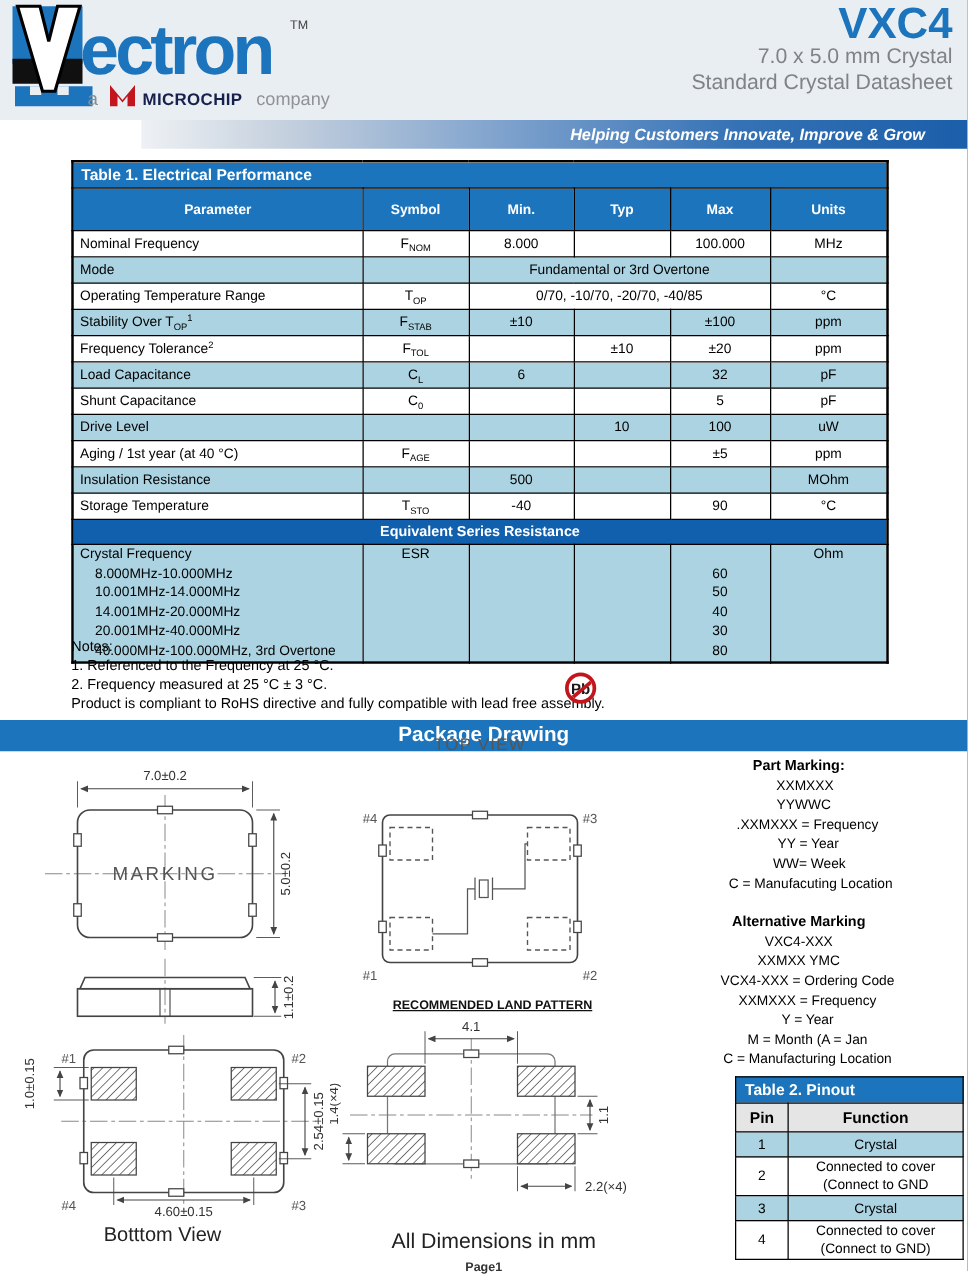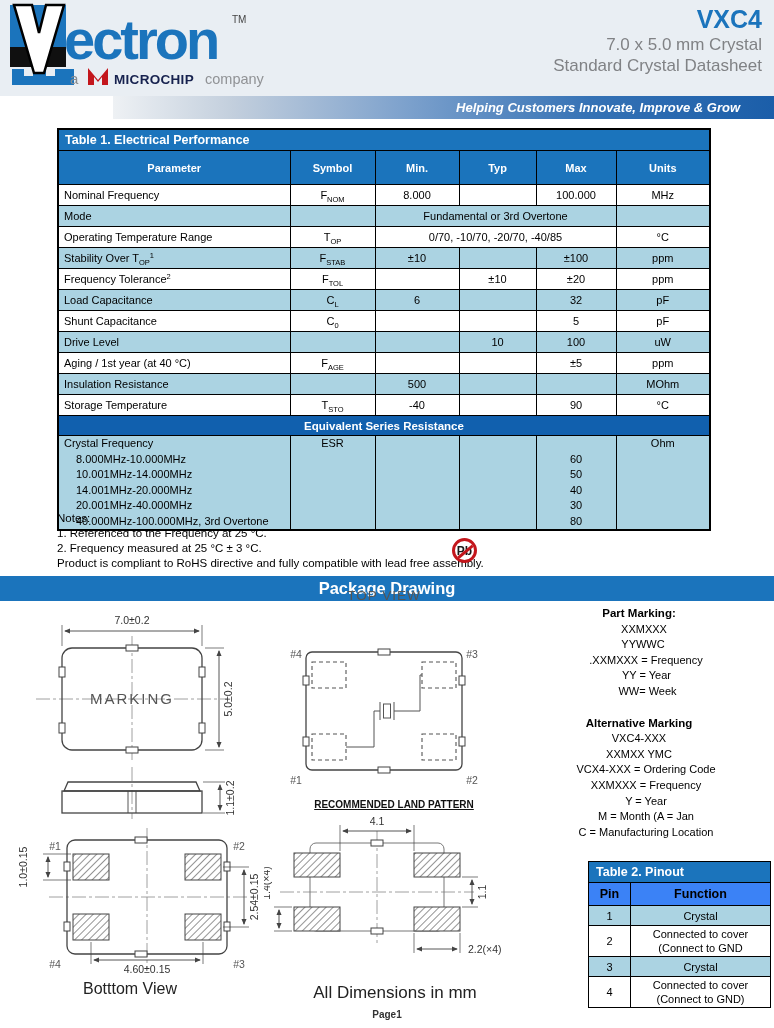--- a/index.html
+++ b/index.html
@@ -2,21 +2,21 @@
 <html><head>
 <meta charset="utf-8">
 <style>
   html,body{margin:0;padding:0;background:#888;}
   .page{position:relative;width:774px;height:1028px;background:#ffffff;margin:0 auto;
         font-family:"Liberation Sans",sans-serif;overflow:hidden;color:#000;}
   
   .header{position:absolute;left:0;top:0;width:774px;height:96px;background:#E9EEF3;}
   .logo-svg{position:absolute;left:8px;top:3px;}
   .head-right{position:absolute;right:12px;top:4px;text-align:right;}
-  .product-title{font-size:25px;font-weight:bold;color:#1B74BC;line-height:30px;}
+  .product-title{font-size:35px;font-weight:bold;color:#1B74BC;line-height:30px;}
   .product-sub{font-size:17px;color:#808285;line-height:21px;}
   .banner{position:absolute;left:113px;top:96px;width:661px;height:23px;box-sizing:border-box;
           background:linear-gradient(90deg,#eef1f4 0%,#c3cfdd 18%,#7ba0cc 45%,#3572b5 72%,#1b5ea9 100%);
           color:#fff;font-style:italic;font-weight:bold;font-size:13px;line-height:23px;
           text-align:right;padding-right:34px;}
   
   .t1wrap{position:absolute;left:57px;top:128px;width:533px;}
   table.t1{border-collapse:collapse;width:100%;table-layout:fixed;border:2px solid #000;}
   .t1 td,.t1 th{border:1px solid #000;font-size:11px;text-align:center;padding:0 2px;overflow:hidden;}
   .t1 .t1-title{background:#1B74BC;color:#fff;font-weight:bold;font-size:12.5px;
@@ -64,21 +64,21 @@
   
   .marking-block{position:absolute;left:505px;top:606px;width:268px;font-size:11px;line-height:15.6px;text-align:center;}
   .mk-title{font-weight:bold;font-size:11.5px;}
   .mk-alt{margin-top:16px;}
   
   .t2{position:absolute;left:588px;top:861px;width:183px;}
   .t2-title{background:#1B74BC;color:#fff;font-weight:bold;font-size:12.5px;
             border:1.5px solid #000;border-bottom:none;padding:3px 0 3px 7px;}
   table.t2t{border-collapse:collapse;width:100%;table-layout:fixed;border:1.5px solid #000;}
   .t2t th,.t2t td{border:1.5px solid #000;text-align:center;}
-  .t2t th{font-size:12.5px;font-weight:bold;height:20px;background:#3b82f6;}
+  .t2t th{font-size:12.5px;font-weight:bold;height:20px;background:#e5e5e5;}
   .t2t td{font-size:11px;padding:1px 2px;}
   .t2t tr.shade td{background:#ABD3E2;height:17px;}
   .fn-line{line-height:14px;}
 </style>
 </head>
 <body>
 
 <div class="page">
 
   <div class="header">
@@ -415,20 +415,21 @@
   <div class="caption cap-page">Page1</div>
 
   <div class="marking-block">
     <div class="mk-title">Part Marking:</div>
     <div id="mk1">
         <div style="padding-left: 10px;">XXMXXX</div>
         <div style="padding-left: 8px;">YYWWC</div>
         <div style="padding-left: 14px;">.XXMXXX  = Frequency</div>
         <div style="padding-left: 15px;">YY = Year</div>
         <div style="padding-left: 17px;">WW= Week</div>
+        <div style="padding-left: 19px;">C = Manufacuting Location</div>
       </div>
     <div class="mk-title mk-alt">Alternative Marking</div>
     <div id="mk2">
         <div style="padding-left: 0px;">VXC4-XXX</div>
         <div style="padding-left: 0px;">XXMXX YMC</div>
         <div style="padding-left: 14px;">VCX4-XXX = Ordering Code</div>
         <div style="padding-left: 14px;">XXMXXX = Frequency</div>
         <div style="padding-left: 14px;">Y = Year</div>
         <div style="padding-left: 14px;">M = Month (A = Jan</div>
         <div style="padding-left: 14px;">C = Manufacturing Location</div>

